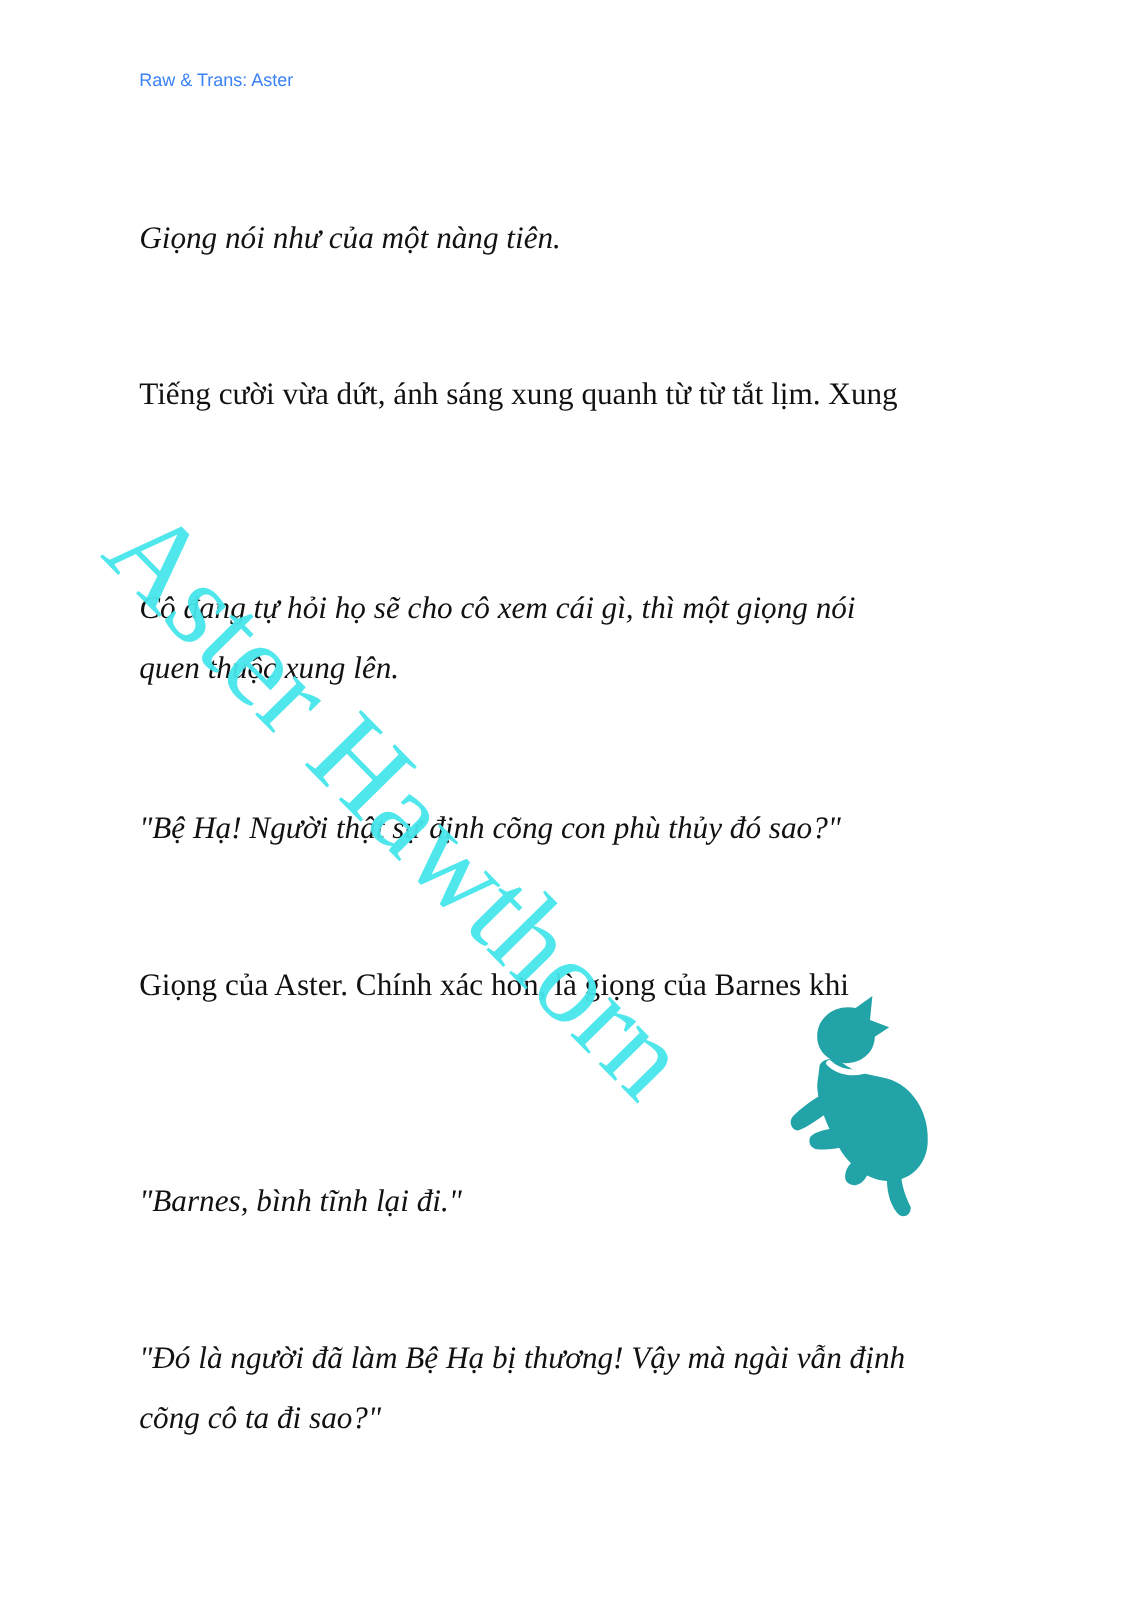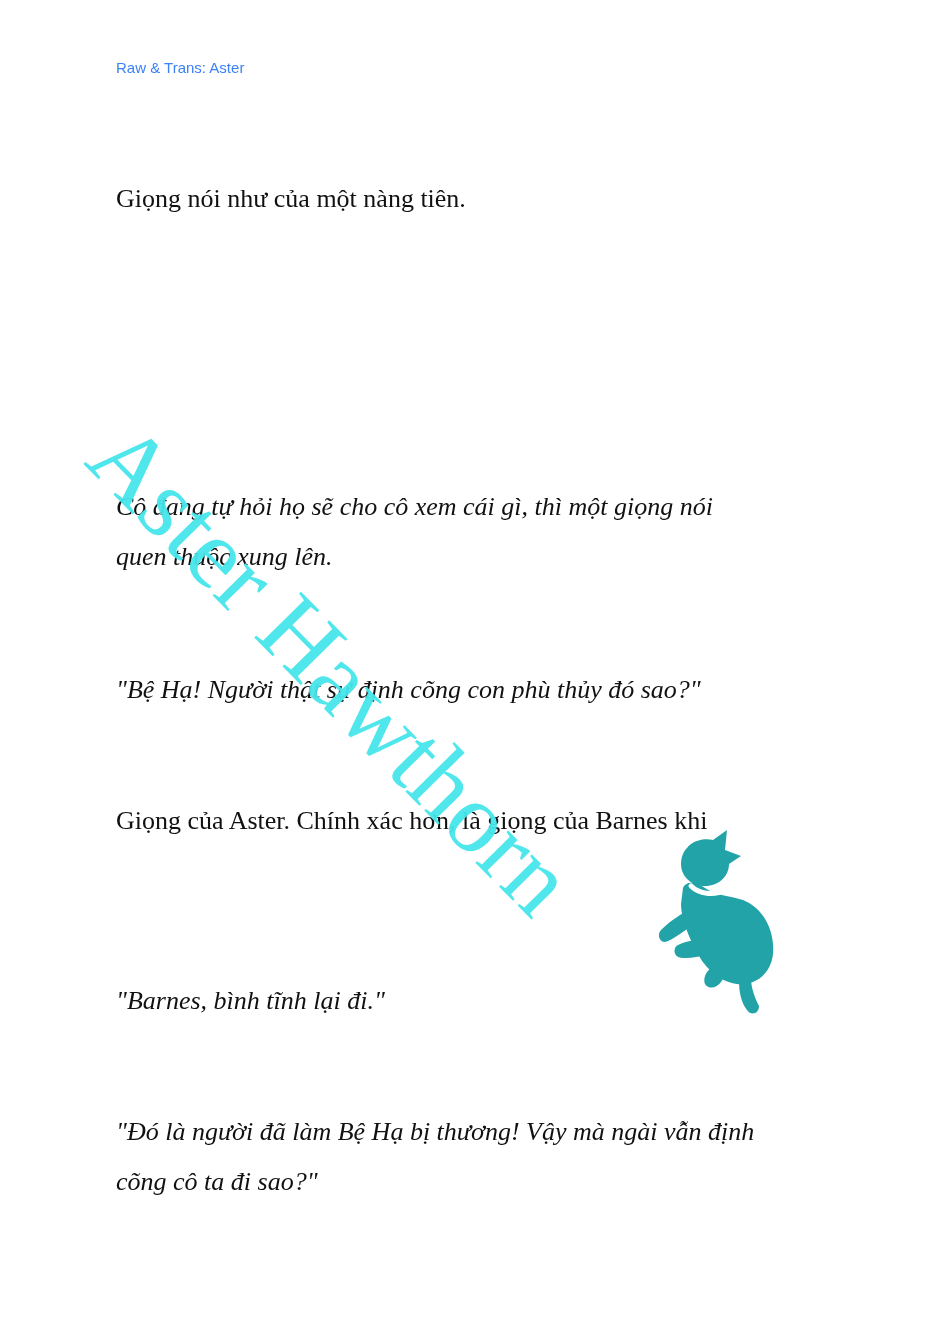--- a/index.html
+++ b/index.html
@@ -63,25 +63,26 @@
       width: 130px;
       height: 185px;
       pointer-events: none;
     }
   </style>
 </head>
 <body>
 
 <div class="header">Raw &amp; Trans: Aster</div>
 
-<div class="para" style="top:174px;">
+<div class="para" style="top:174px;font-style:italic;">
   <span class="line">Giọng nói như của một nàng tiên.</span>
 </div>
 
 <div class="para" style="top:304px;">
+  <span class="line">Tiếng cười vừa dứt, ánh sáng xung quanh từ từ tắt lịm. Xung</span>
 </div>
 
 <div class="para" style="top:482px;font-style:italic;">
   <span class="line">Cô đang tự hỏi họ sẽ cho cô xem cái gì, thì một giọng nói</span>
   <span class="line">quen thuộc xung lên.</span>
 </div>
 
 <div class="para italic" style="top:665px;">
   <span class="line">"Bệ Hạ! Người thật sự định cõng con phù thủy đó sao?"</span>
 </div>

